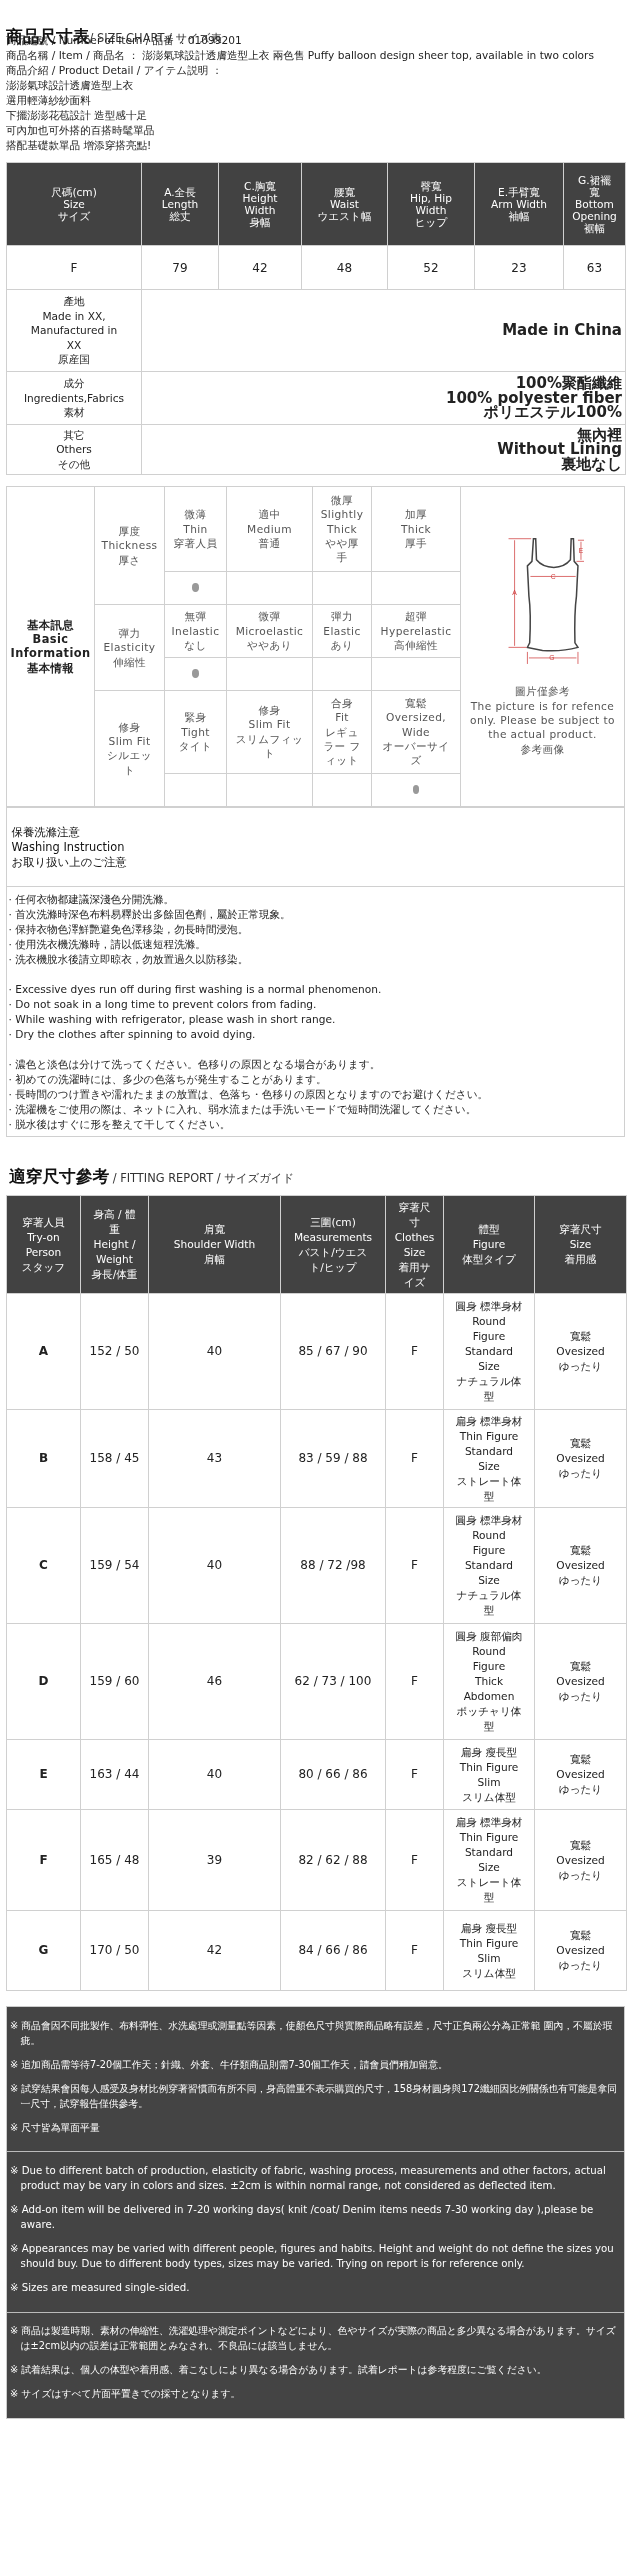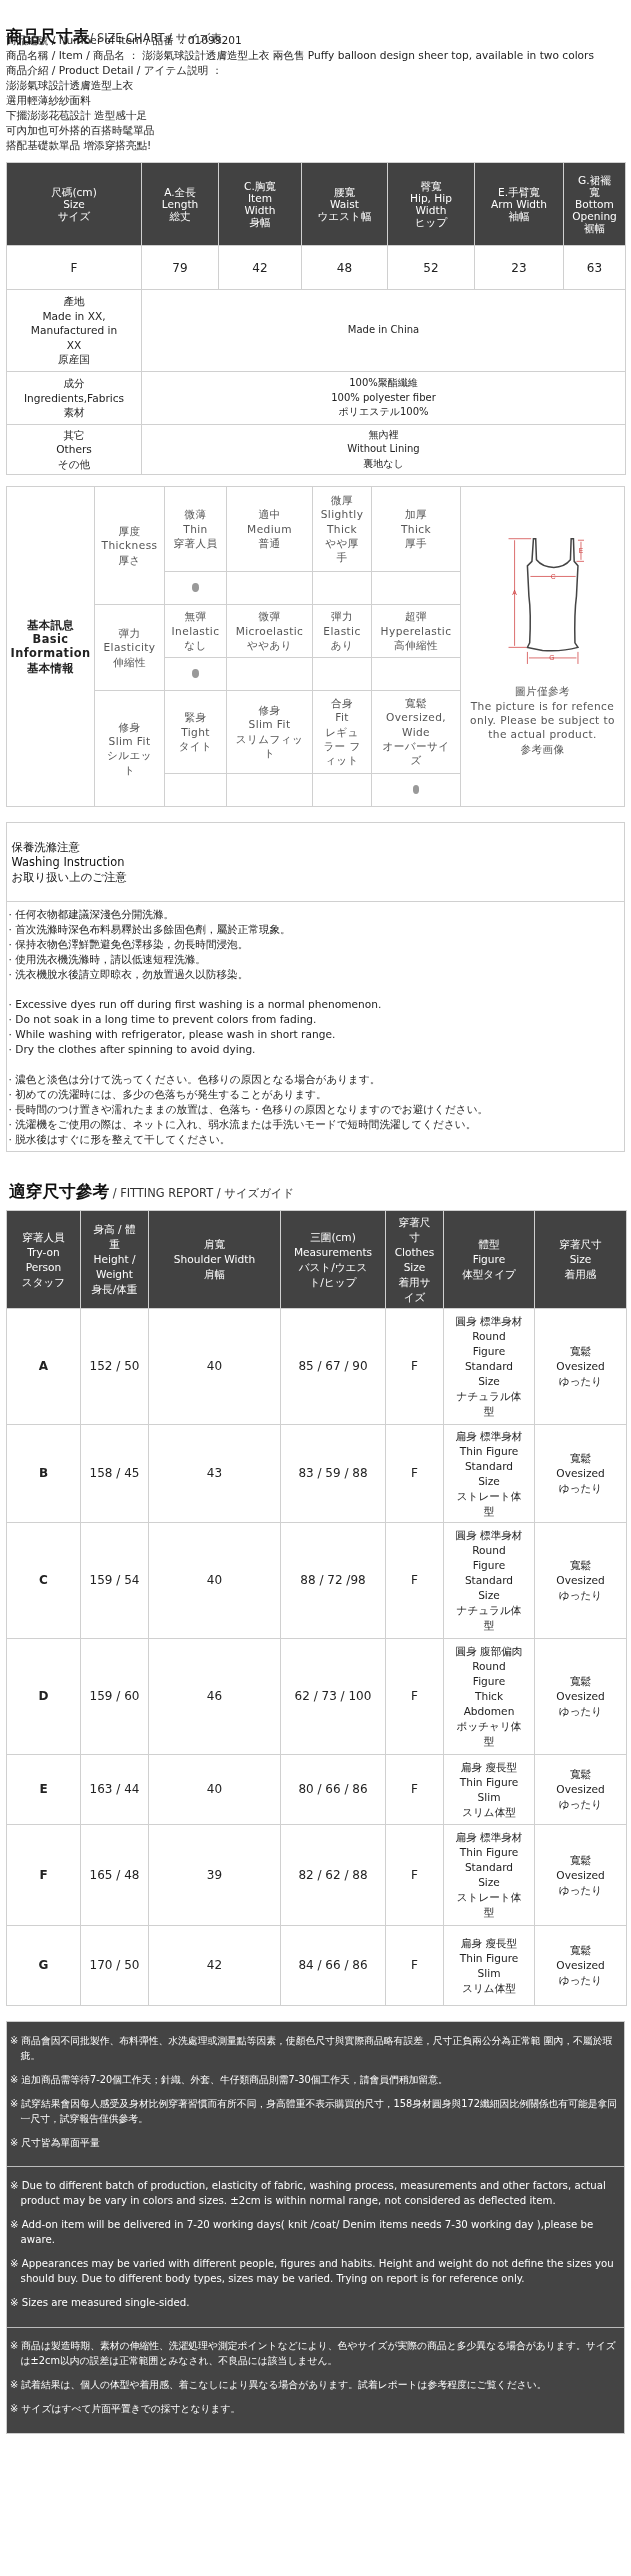--- a/index.html
+++ b/index.html
@@ -9,29 +9,29 @@
   .title-main { font-size: 16.7px; font-weight: bold; color: #111; }
   .title-sub { font-size: 11.4px; color: #333; }
   .info-lines { font-size: 10.6px; line-height: 15px; color: #222; }
   .info-lines div { white-space: normal; }
   table { border-collapse: collapse; width: 100%; table-layout: fixed; }
   td, th { border: 0.8px solid #d0d0d0; text-align: center; vertical-align: middle; font-weight: normal; }
   .size-table { margin-top: 9px; }
   .size-table th { background: #424242; color: #fff; font-size: 10.6px; line-height: 12px; height: 83px; padding: 1.5px; }
   .size-table td.val { height: 44px; font-size: 12px; }
   .size-table td.lbl { font-size: 10.6px; line-height: 14.4px; padding: 3px 1.5px; }
-  .size-table td.txt { text-align: center; font-size: 10px; line-height: 14.4px; padding: 3px 3px; }
+  .size-table td.txt { text-align: right; font-size: 15px; line-height: 14.4px; padding: 3px 3px; font-weight: bold; }
   .basic-table { margin-top: 10.6px; color: #555; }
   .basic-table td { font-size: 10.6px; line-height: 14.4px; padding: 1.5px; letter-spacing: 0.4px; }
   .basic-table td.hdr { color: #222; font-weight: bold; font-size: 11.4px; vertical-align: middle; }
   .basic-table td.dot-cell { height: 33px; }
   .dot { display: inline-block; width: 6.8px; height: 8.3px; border-radius: 50%; background: #999; }
   .diagram-cell { vertical-align: middle; font-size: 9px; line-height: 15px; color: #555; }
   .diagram-cell svg { display: block; margin: 0 auto 7.6px; }
-  .wash-box { margin-top: 15px; border: 0.8px solid #d0d0d0; }
+  .wash-box { border: 0.8px solid #d0d0d0; }
   .wash-head { padding: 16.7px 4.5px 16.7px 4.5px; font-size: 11.4px; line-height: 15px; color: #111; border-bottom: 0.8px solid #d0d0d0; }
   .wash-body { padding: 4.5px 1.5px 4.5px 1.5px; font-size: 10.6px; line-height: 15px; color: #222; }
   .wash-body .gap { height: 15px; }
   .fit-title { margin-top: 28px; height: 30px; padding-left: 3px; }
   .fit-title .title-main { font-size: 16.7px; }
   .fit-table th { background: #424242; color: #fff; font-size: 10.6px; line-height: 15px; height: 98px; padding: 1.5px; }
   .fit-table td { font-size: 12px; line-height: 15px; padding: 3px 1.5px; }
   .fit-table td.who { font-weight: bold; }
   .fit-table td.fig { font-size: 10.6px; line-height: 15px; }
   .fit-table td.feel { font-size: 10.6px; line-height: 15px; }
@@ -72,21 +72,21 @@
     </colgroup>
     <tbody>
         <tr>
       <th class="ml">尺碼(cm)
 Size
 サイズ</th>
       <th class="ml">A.全長
 Length
 総丈</th>
       <th class="ml">C.胸寬
-Item
+Height
 Width
 身幅</th>
       <th class="ml">腰寬
 Waist
 ウエスト幅</th>
       <th class="ml">臀寬
 Hip, Hip
 Width
 ヒップ</th>
       <th class="ml">E.手臂寬

